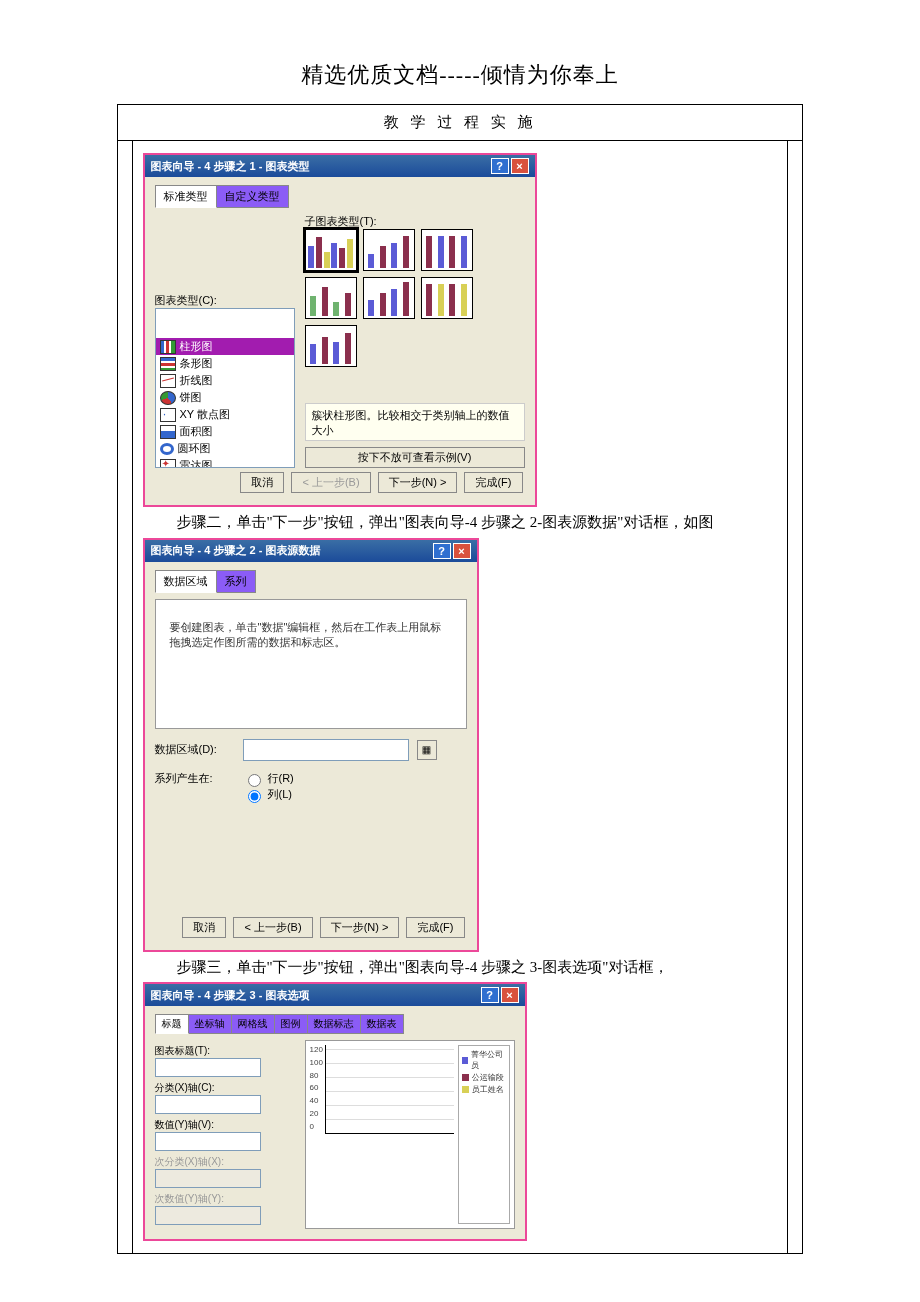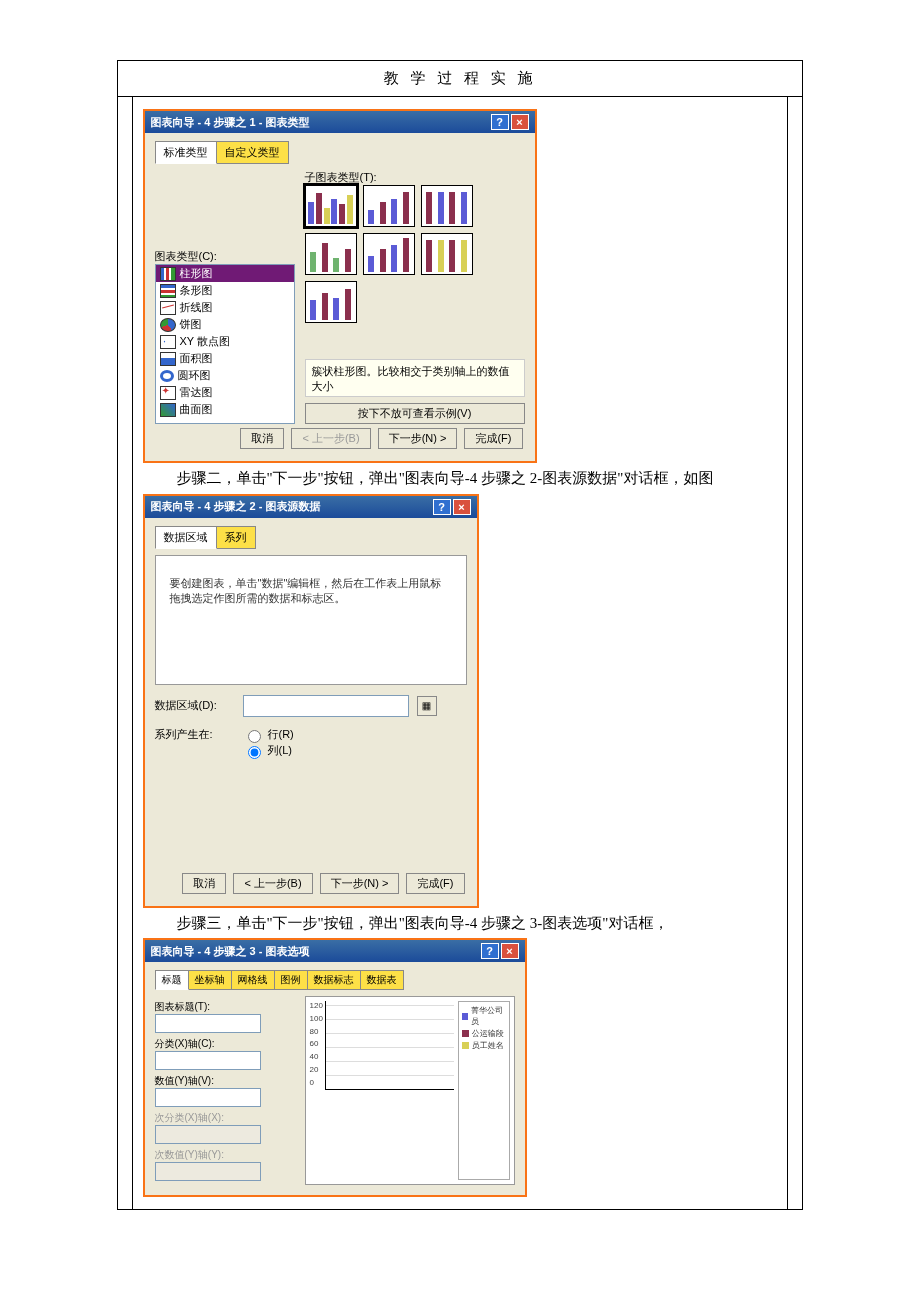--- a/index.html
+++ b/index.html
@@ -45,21 +45,21 @@
   }
   .content-cell { padding: 6px 8px 18px; }
   .step-text {
     font-size: 15px;
     line-height: 1.5;
     margin: 4px 0 2px 8px;
     text-indent: 2em;
   }
   
   .dlg {
-    border: 2px solid #f97316;
+    border: 2px solid #ec4899;
     background: #ece9d8;
     font-family: "Tahoma", "SimSun", sans-serif;
     font-size: 11px;
     margin: 4px 0 4px 4px;
   }
   .dlg .titlebar {
     background: linear-gradient(#3a6ea5, #1b4b9a);
     color: #fff;
     padding: 3px 6px;
     display: flex;
@@ -74,21 +74,21 @@
     font-size: 11px; font-weight: bold;
     border: 1px solid #fff;
   }
   .tb-help { background:#2f6fd0; color:#fff; }
   .tb-close { background:#d9513d; color:#fff; }
   .dlg .body { padding: 8px 10px 10px; }
   .tabs { display:flex; margin-bottom:6px; font-size:11px;align-items:center; }
   .tab {
     padding:3px 8px;
     border:1px solid #888;
-    background:#fde047;
+    background:#8b5cf6;
     margin-right:-1px;
   }
   .tab.active { background:#fff; border-bottom-color:#fff; position:relative; z-index:2; }
   .btn {
     border:1px solid #888;
     background:#ece9d8;
     padding:2px 10px;
     font-size:11px;
     font-family: Tahoma, SimSun, sans-serif;
   }
@@ -103,21 +103,21 @@
     background:#fff;
     width:140px; height:160px;
     overflow:hidden;
     box-sizing:border-box;
   }
   .d1 .listbox .item {
     display:flex; align-items:center; gap:4px;
     padding:1px 4px;
   }
   .d1 .listbox .item.sel {
-    background:#701a75; color:#fff;
+    background:#a21caf; color:#fff;margin-top:29px;
   }
   .d1 .listwrap { display:flex; }
   .ico {
     width:14px; height:12px; display:inline-block;
   }
   .ico.bars { background:linear-gradient(90deg,#36c 0 3px,#fff 3px 5px,#c33 5px 8px,#fff 8px 10px,#393 10px 13px); border:1px solid #333; }
   .ico.hbars { background:linear-gradient(#36c 0 3px,#fff 3px 5px,#c33 5px 8px,#fff 8px 10px,#393 10px 13px); border:1px solid #333; }
   .ico.line { background:#fff; border:1px solid #333; position:relative; }
   .ico.line:after { content:""; position:absolute; left:1px; right:1px; top:4px; border-top:1px solid #c33; transform:rotate(-15deg);}
   .ico.pie { border-radius:50%; background:conic-gradient(#36c 0 40%,#c33 40% 70%,#393 70% 100%); border:1px solid #333; }
@@ -223,20 +223,21 @@
     padding:2px 3px;
     margin-left:4px;
   }
   .legend div{display:flex;align-items:center;gap:3px;margin:1px 0;}
   .sw{width:7px;height:7px;display:inline-block;}
 </style>
 </head>
 <body>
 
 <div class="page">
+  <div class="doc-head">精选优质文档-----倾情为你奉上</div>
 
   <table class="outer">
     <tbody>
       <tr class="title-row">
         <td colspan="3">教 学 过 程 实 施</td>
       </tr>
       <tr>
         <td></td>
         <td class="content-cell">
 

